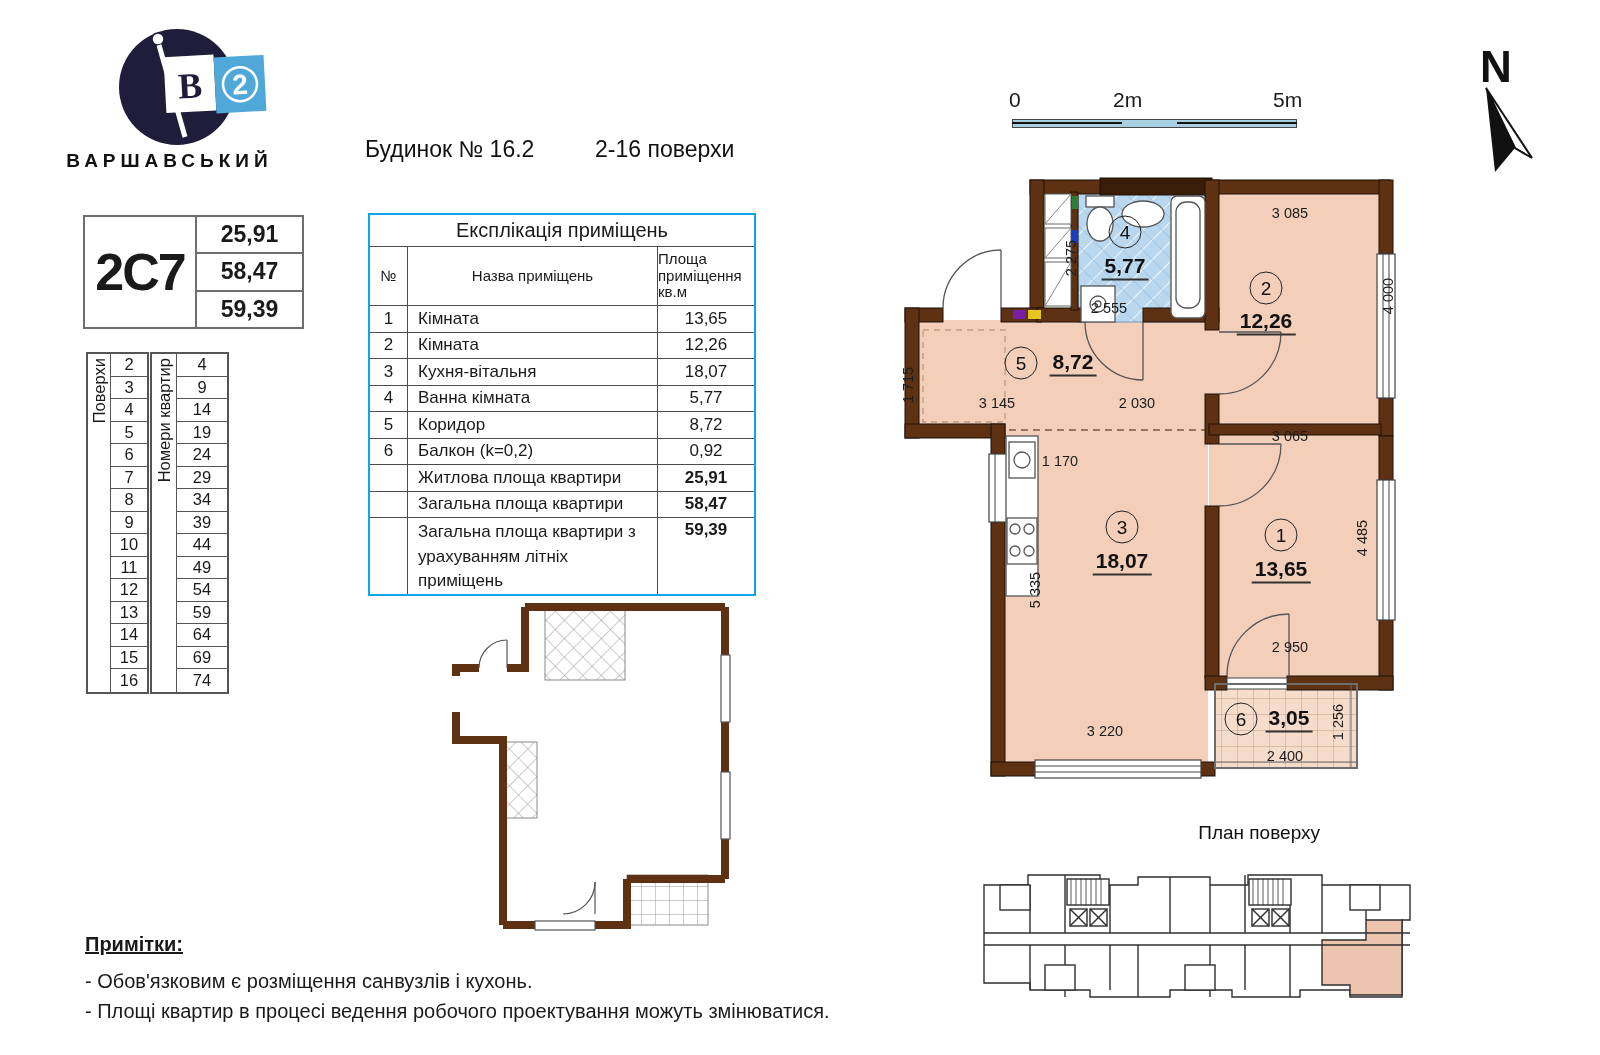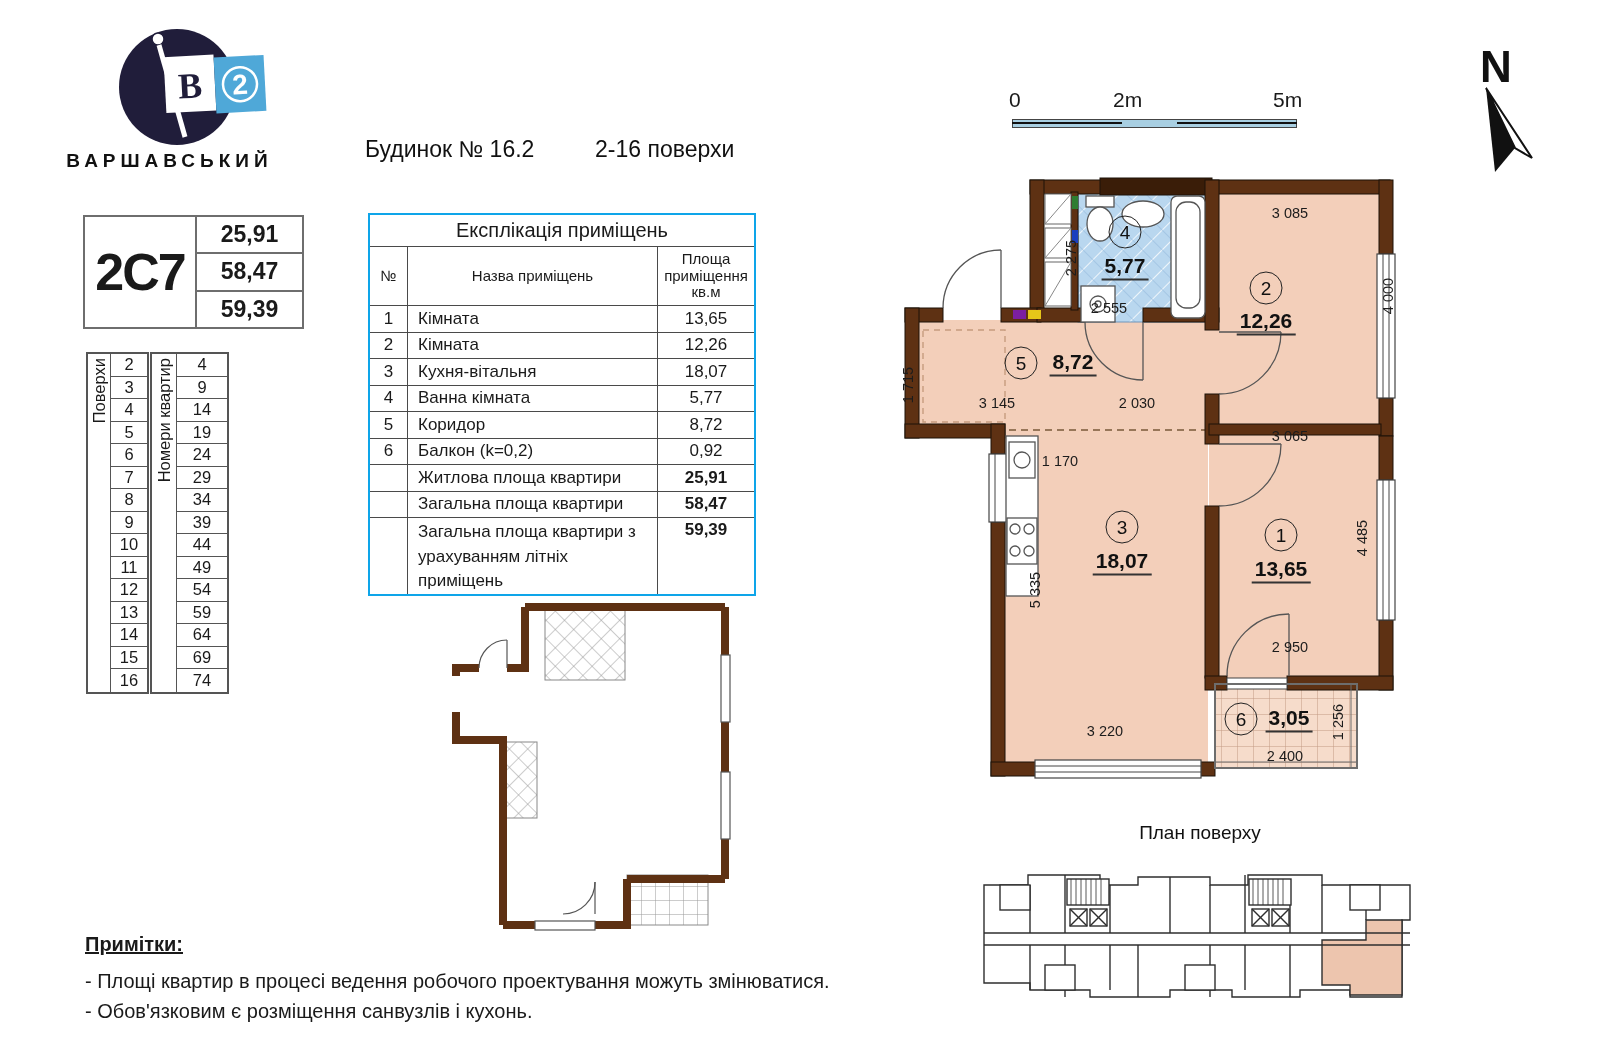--- a/index.html
+++ b/index.html
@@ -36,21 +36,21 @@
   #apts-tbl{left:150px;} #apts-tbl .vlabel{width:24px;} #apts-tbl .num-cell{width:50px;}
 
   
   .exp-tbl{position:absolute;left:368px;top:213px;width:384px;border:2px solid #0ea5e9;background:#fff;}
   .exp-title{height:31px;border-bottom:1.5px solid #4a4a4a;display:flex;align-items:center;justify-content:center;
     font-size:20px;}
   .exp-head{display:flex;height:58px;border-bottom:1.5px solid #4a4a4a;font-size:15px;line-height:1.12;}
   .exp-head .c,.exp-row .c{box-sizing:border-box;}
   .c.no{width:38px;border-right:1.5px solid #4a4a4a;display:flex;align-items:center;justify-content:center;}
   .c.name{flex:1;border-right:1.5px solid #4a4a4a;display:flex;align-items:center;padding-left:10px;}
-  .c.area{width:96px;display:flex;align-items:center;justify-content:center;text-align:center;}
+  .c.area{width:96px;display:flex;align-items:center;justify-content:center;text-align:left;}
   .exp-head .name{justify-content:center;padding-left:0;}
   .exp-row{display:flex;min-height:25.5px;border-bottom:1.5px solid #4a4a4a;font-size:17px;}
   .exp-row:last-child{border-bottom:none;}
   .exp-row.total .area{font-weight:bold;}
   .exp-row.tall{min-height:52px;}
   .exp-row.tall .name{align-items:flex-start;padding-top:2px;line-height:1.45;}
   .exp-row.tall .area{align-items:flex-start;padding-top:2px;}
 
   
   .scalebar{position:absolute;left:1005px;top:88px;width:300px;height:48px;}
@@ -412,21 +412,21 @@
       <rect x="276" y="63" width="9" height="67" fill="#fff"></rect>
         <rect x="276" y="180" width="9" height="67" fill="#fff"></rect>
       <rect x="90" y="329" width="60" height="9" fill="#fff"></rect>
       <path d="M 34,76 A 28 28 0 0 1 62,48"></path>
         <line x1="62" y1="76" x2="62" y2="48"></line>
       <path d="M 150,290 A 32 32 0 0 1 118,322"></path>
         <line x1="150" y1="322" x2="150" y2="290"></line>
     </g>
   </svg>
 
-  <div class="caption" style="left:1080px;top:822px;width:240px;text-align:center">План поверху</div>
+  <div class="caption" style="left:1080px;top:822px;width:240px;text-align:right">План поверху</div>
   <svg class="abs" style="left:970px;top:845px" width="460" height="200" viewBox="0 0 460 200">
     <g stroke="#2e2e2e" stroke-width="1.4" fill="#ffffff">
       <polygon points="14,40 58,40 58,30 130,30 130,40 168,40 168,32 240,32 240,40 278,40 278,30 352,30 352,40 440,40 440,75 432,75 432,152 380,152 380,145 330,145 330,152 262,152 262,145 200,145 200,152 120,152 120,145 60,145 60,138 14,138"></polygon>
       <polygon points="352,95 396,95 396,75 432,75 432,150 380,150 380,140 352,140" fill="#edc5ae"></polygon>
       <line x1="14" y1="88" x2="440" y2="88"></line>
         <line x1="14" y1="100" x2="440" y2="100"></line>
       <line x1="60" y1="40" x2="60" y2="88"></line>
         <line x1="60" y1="100" x2="60" y2="145"></line>
       <line x1="95" y1="30" x2="95" y2="88"></line>
         <line x1="95" y1="100" x2="95" y2="152"></line>
@@ -477,18 +477,18 @@
       <rect x="30" y="40" width="30" height="25"></rect>
         <rect x="380" y="40" width="30" height="25"></rect>
       <rect x="75" y="120" width="30" height="25"></rect>
         <rect x="215" y="120" width="30" height="25"></rect>
     </g>
   </svg>
 
   <div class="notes">
     <div class="ttl">Примітки:</div>
     <div>
+        <div class="line">- Обов'язковим є розміщення санвузлів і кухонь.</div>
         <div class="line">- Площі квартир в процесі ведення робочого проектування можуть змінюватися.</div>
-        <div class="line">- Обов'язковим є розміщення санвузлів і кухонь.</div>
       </div>
   </div>
 
 </div>
 
 </body></html>

